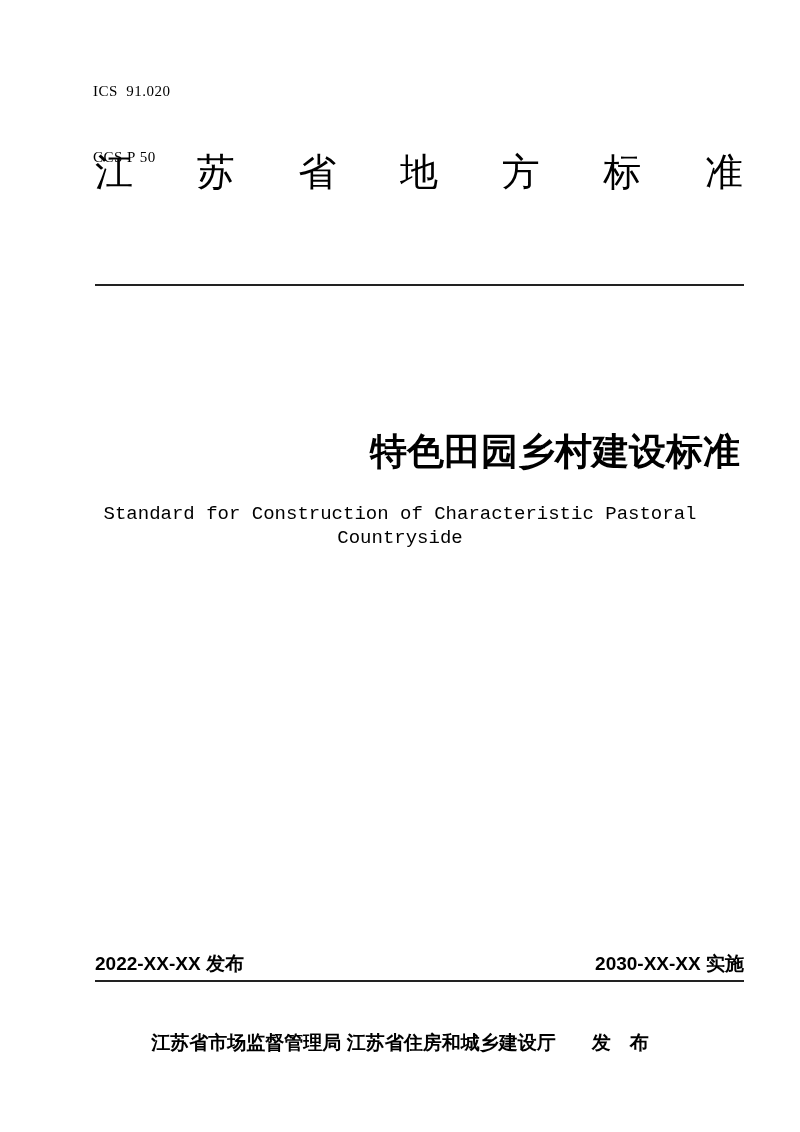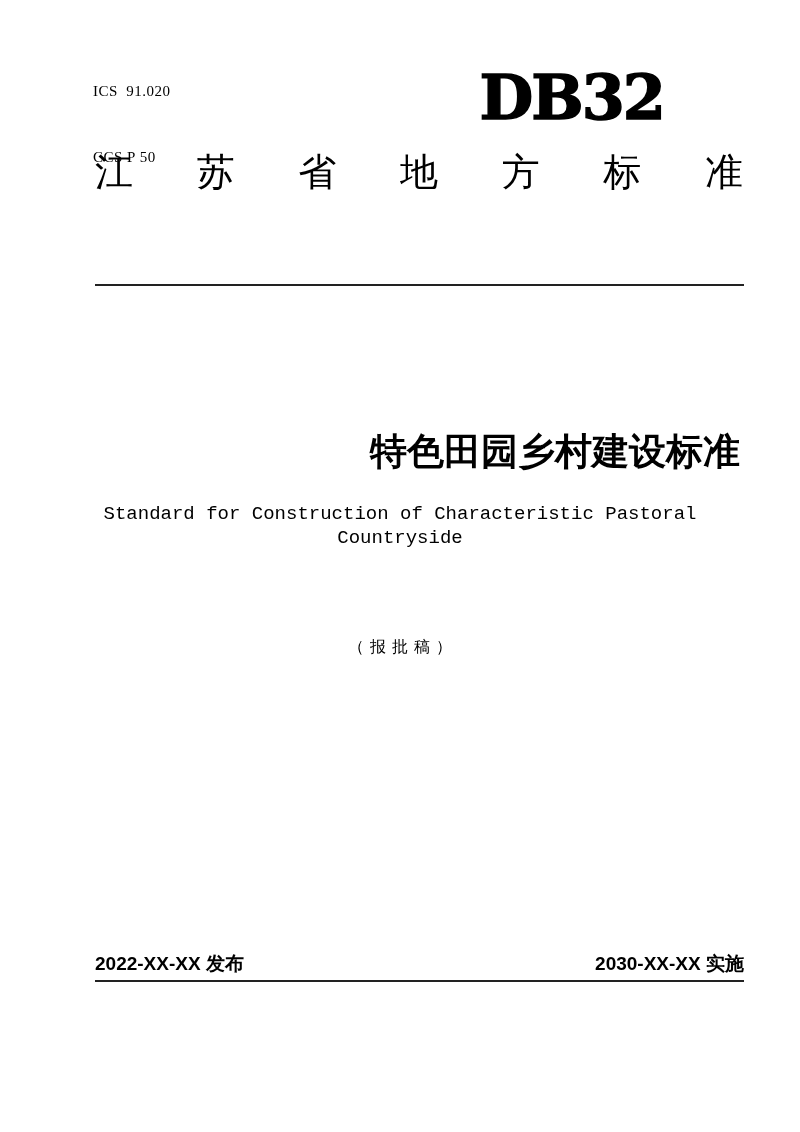--- a/index.html
+++ b/index.html
@@ -141,42 +141,44 @@
 </head>
 <body>
 
 <div class="page">
 
   <div class="ics-block">
     <div>ICS  91.020</div>
     <div>CCS P 50</div>
   </div>
 
-  <div class="db-logo">DB32</div>
 
   <div class="standard-name">
       <span>江</span>
       <span>苏</span>
       <span>省</span>
       <span>地</span>
       <span>方</span>
       <span>标</span>
       <span>准</span>
     </div>
 
 
   <div class="rule rule-top"></div>
 
   <div class="title-cn">特色田园乡村建设标准</div>
 
   <div class="title-en">Standard for Construction of Characteristic Pastoral Countryside</div>
 
-  <div class="draft-note">（报批稿）</div>
 
   <div class="date-row">
     <span>2022-XX-XX 发布</span>
     <span>2030-XX-XX 实施</span>
   </div>
 
   <div class="rule rule-bottom"></div>
 
+  <div class="issuer-row">
+    <span>江苏省市场监督管理局 江苏省住房和城乡建设厅</span>
+    <span>发　布</span>
+  </div>
 
 </div>
 
 </body></html>

